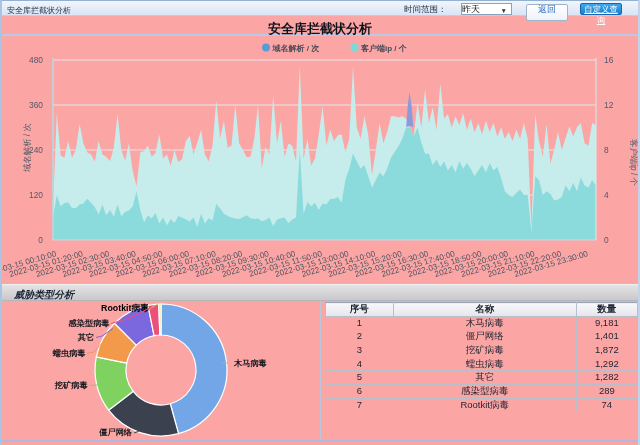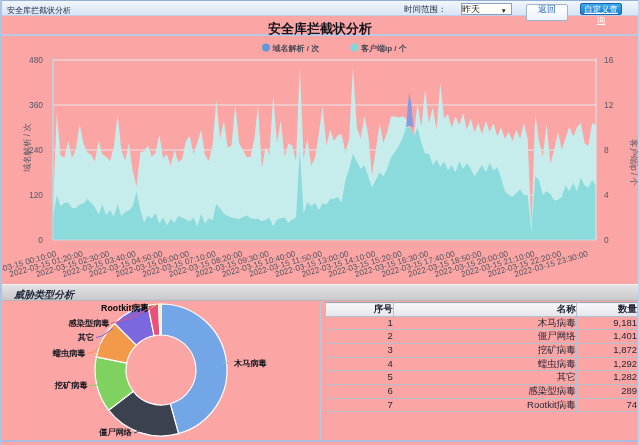--- a/index.html
+++ b/index.html
@@ -11,21 +11,21 @@
 .tb-caret{position:absolute;right:4px;top:2px;font-size:6.5px;color:#333;}
 .btn-back{position:absolute;left:524px;top:2.5px;width:42px;height:17px;background:linear-gradient(#ffffff,#eef2f8);border:1px solid #9eb4cc;border-radius:2px;font-size:9px;color:#2a6bc0;text-align:center;line-height:9px;}
 .btn-query{position:absolute;left:578px;top:2px;width:42px;height:12px;background:linear-gradient(#3fa9e8,#1b7fd0);border:1px solid #1565b0;border-radius:2px;font-size:8.4px;color:#fff;text-align:center;line-height:10.5px;text-decoration:underline;}
 .title-strip{position:absolute;left:0;top:16px;width:100%;height:20px;border-bottom:2px solid #bcc9e6;}
 .main-title{position:absolute;left:0;top:20px;width:100%;text-align:center;font-size:13px;font-weight:bold;color:#10131c;letter-spacing:0;}
 .section-bar{position:absolute;left:0;top:284px;width:100%;height:17px;background:linear-gradient(#e3e3e5,#c9c9cd);border-top:1px solid #f2f2f2;border-bottom:1px solid #b5b5ba;}
 .section-bar span{position:absolute;left:12px;top:3px;font-size:10px;font-weight:bold;color:#1c2435;font-style:italic;}
 .vdiv{position:absolute;left:318px;top:301px;width:1px;height:140px;background:#b9c8dd;}
 .bottomline{position:absolute;left:0;top:440px;width:100%;height:2px;background:#aebadf;}
 table.tbl{position:absolute;left:323px;top:302px;width:313px;border-collapse:collapse;font-size:9.5px;color:#1d2330;table-layout:fixed;}
-.tbl th,.tbl td{border:1px solid #b7bfca;text-align:right;height:12.65px;line-height:12.65px;padding:0;font-weight:normal;overflow:hidden;white-space:nowrap;}
+.tbl th,.tbl td{border:1px solid #b7bfca;text-align:center;height:12.65px;line-height:12.65px;padding:0;font-weight:normal;overflow:hidden;white-space:nowrap;}
 .tbl th{background:linear-gradient(#f8f8fa,#e4e6ec);font-weight:bold;border-top:1.5px solid #9aa6b5;}
 .tbl .c1{width:64px;}
 .tbl .c2{width:173px;}
 .tbl .c3{width:58px;}
 </style></head>
 <body>
 <div class="page">
   <div class="toolbar">
     <div class="tb-title">安全库拦截状分析</div>
     <div class="tb-label">时间范围：</div>

